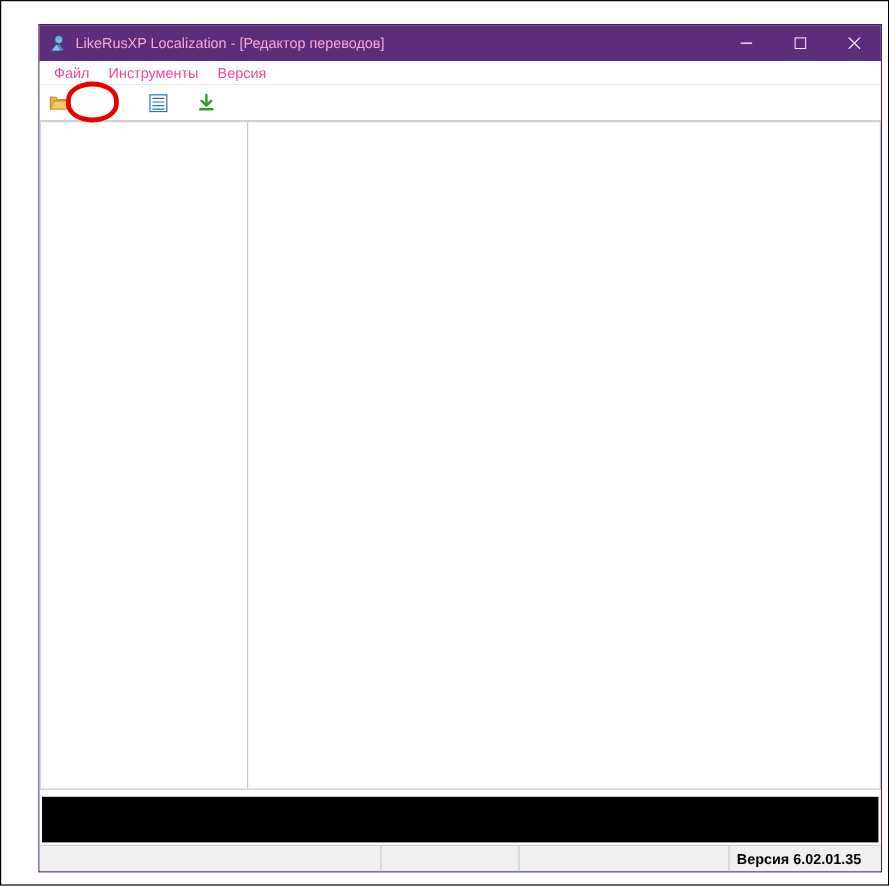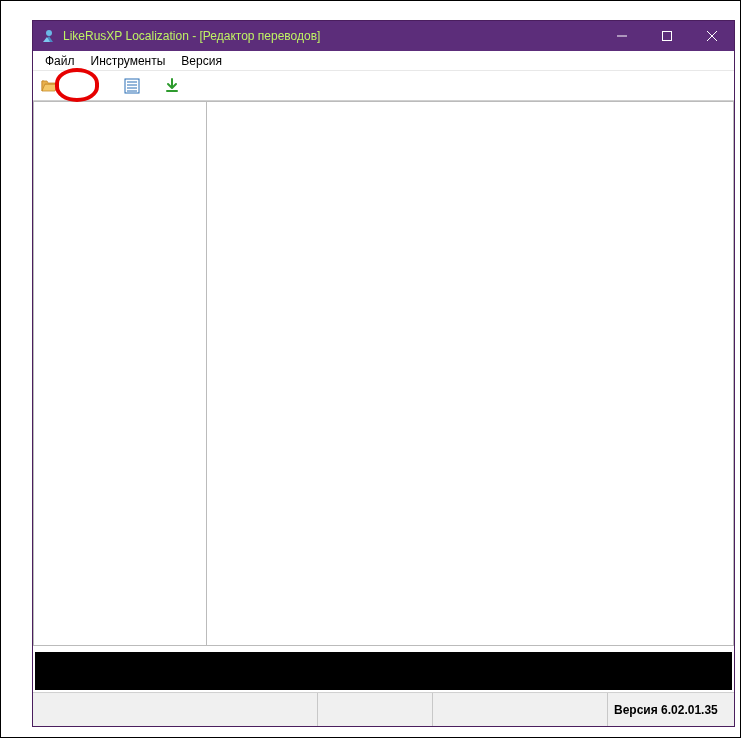--- a/index.html
+++ b/index.html
@@ -1,34 +1,34 @@
 <!DOCTYPE html>
 <html><head>
   <meta charset="utf-8">
   <style>
     * { margin: 0; padding: 0; box-sizing: border-box; font-family: "Segoe UI", Tahoma, sans-serif; }
     body { background: #fff; width: 741px; height: 738px; position: relative; }
     .outer-frame { border: 1px solid #000; width: 741px; height: 738px; position: relative; background: #fff; }
     .window { position: absolute; left: 31px; top: 19px; width: 703px; height: 707px; border: 1px solid #4a1e5e; background: #fff; display: flex; flex-direction: column; }
-    .titlebar { background: #5c2d7a; height: 30px; display: flex; align-items: center; color: #bef264; font-size: 12px; }
+    .titlebar { background: #5c2d7a; height: 30px; display: flex; align-items: center; color: #f9a8d4; font-size: 12px; }
     .titlebar-icon { margin: 0 6px 0 8px; display: flex; align-items: center; }
     .titlebar-text { flex: 1; white-space: nowrap; }
     .window-controls { display: flex; height: 100%; }
     .wc-btn { width: 45px; display: flex; align-items: center; justify-content: center; cursor: pointer; }
     .menubar { height: 20px; background: #fff; display: flex; align-items: center; padding: 0 4px; font-size: 12px; border-bottom: 1px solid #e8e8e8; }
-    .menu-item { padding: 1px 8px; cursor: pointer; color: #000000; }
+    .menu-item { padding: 1px 8px; cursor: pointer; color: #ec4899; }
     .toolbar { height: 30px; background: #fff; display: flex; align-items: center; padding: 0 6px; gap: 18px; border-bottom: 1px solid #d0d0d0; position: relative; }
     .tb-btn { width: 22px; height: 22px; display: flex; align-items: center; justify-content: center; cursor: pointer; }
     .highlight-ring { position: absolute; left: 22px; top: -3px; width: 44px; height: 34px; border: 4px solid #e60000; border-radius: 50%/45%; pointer-events: none; z-index: 10; }
     .client-area { flex: 1; display: flex; flex-direction: column; background: #fff; }
     .split { flex: 1; display: flex; border: 1px solid #bbb; margin: 0; }
     .tree-pane { width: 173px; background: #fff; border-right: 1px solid #bbb; }
     .detail-pane { flex: 1; background: #fff; }
     .black-strip { height: 38px; background: #000; margin: 6px 2px 2px 2px; }
-    .statusbar { height: 34px; display: flex; align-items: center; font-size: 12px; border-top: 1px solid #d0d0d0; background: #f0f0f0; }
+    .statusbar { height: 22px; display: flex; align-items: center; font-size: 12px; border-top: 1px solid #d0d0d0; background: #f0f0f0; }
     .status-cell { border-right: 1px solid #c8c8c8; height: 100%; display: flex; align-items: center; padding: 0 6px; }
     .status-cell.c1 { width: 285px; }
     .status-cell.c2 { width: 115px; }
     .status-cell.c3 { width: 175px; }
     .status-cell.c4 { flex: 1; justify-content: flex-start; font-weight: bold; border-right: none; }
   </style>
 </head>
 <body>
 
 <div class="outer-frame">

